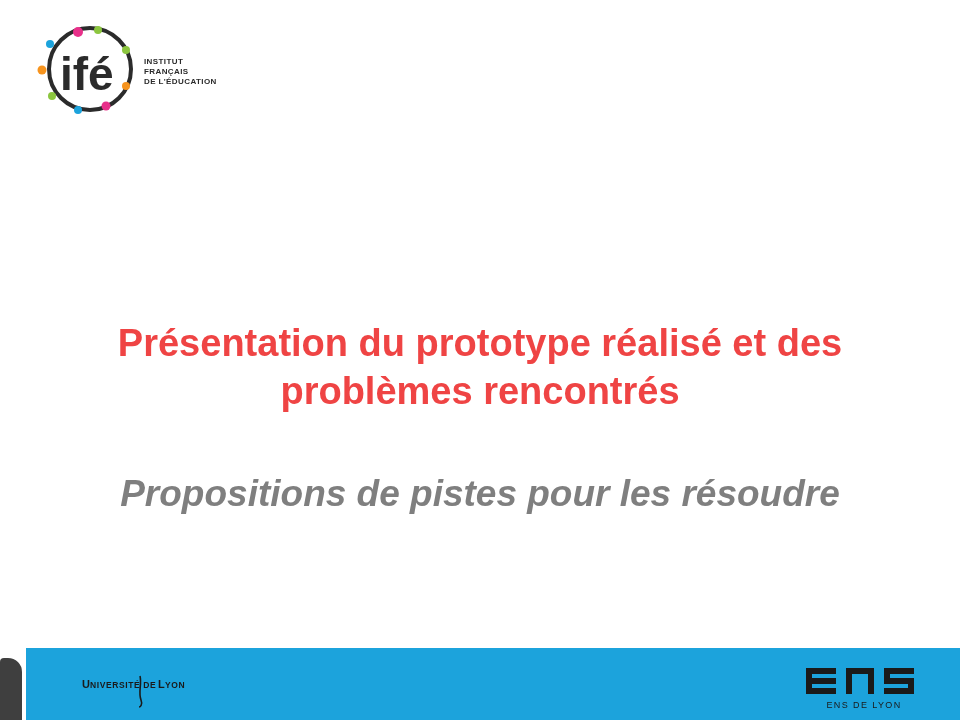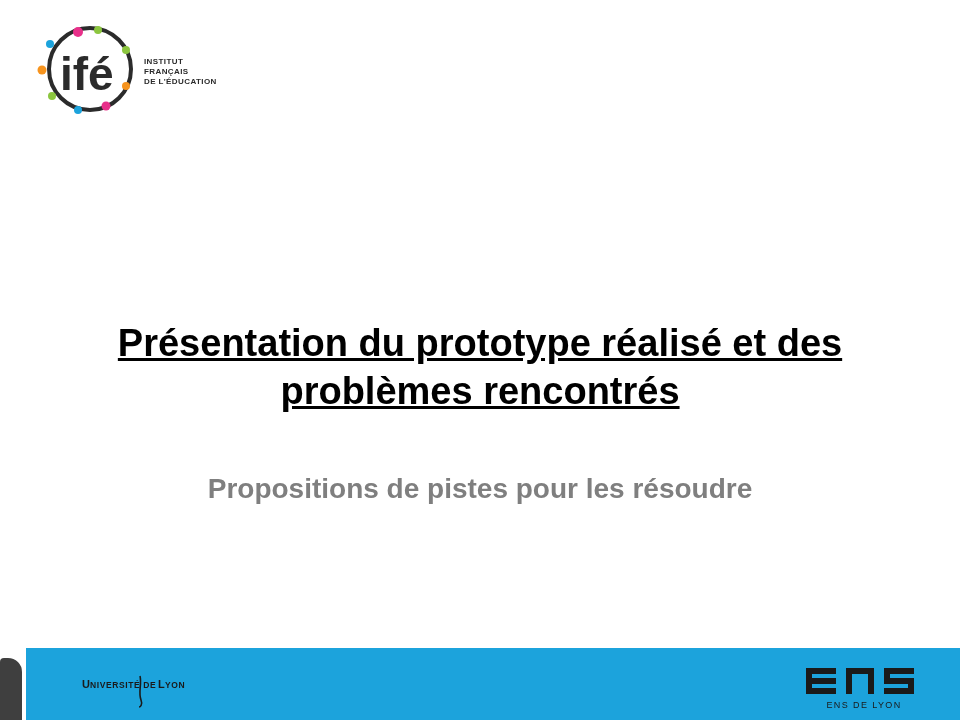--- a/index.html
+++ b/index.html
@@ -56,28 +56,28 @@
     left: 80px;
     right: 80px;
     top: 320px;
     text-align: center;
     color: #808080;
     font-weight: bold;
   }
   .subtitle-1 {
     font-size: 38px;
     line-height: 1.25;
-    color: #000000;
-    text-decoration: underline;
+    color: #ef4444;
   }
   .subtitle-2 {
     margin-top: 56px;
-    font-size: 28px;
+    font-size: 37px;
     line-height: 1.25;
     color: #7F7F7F;
+    font-style: italic;
   }
 
   
   .footer {
     position: absolute;
     left: 0;
     bottom: 0;
     width: 960px;
     height: 72px;
     background: #1CA3DC;

